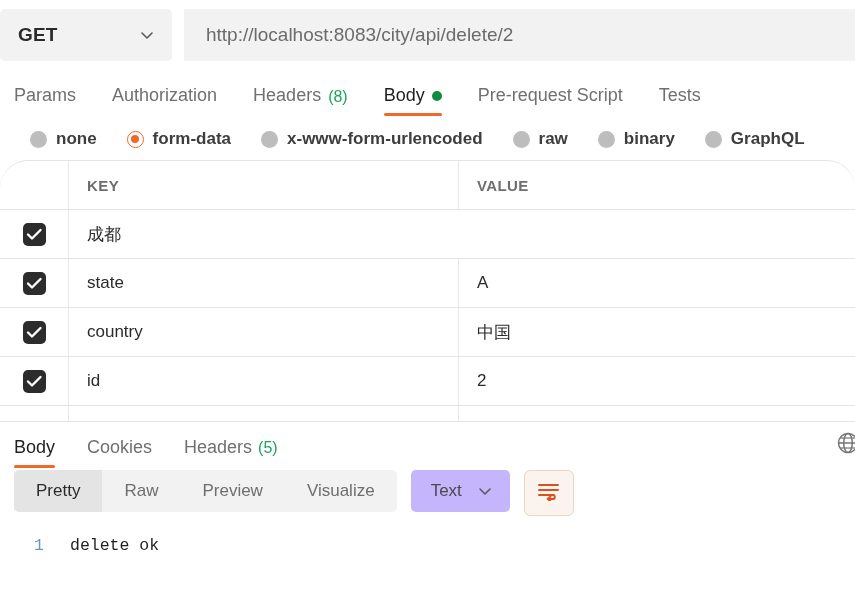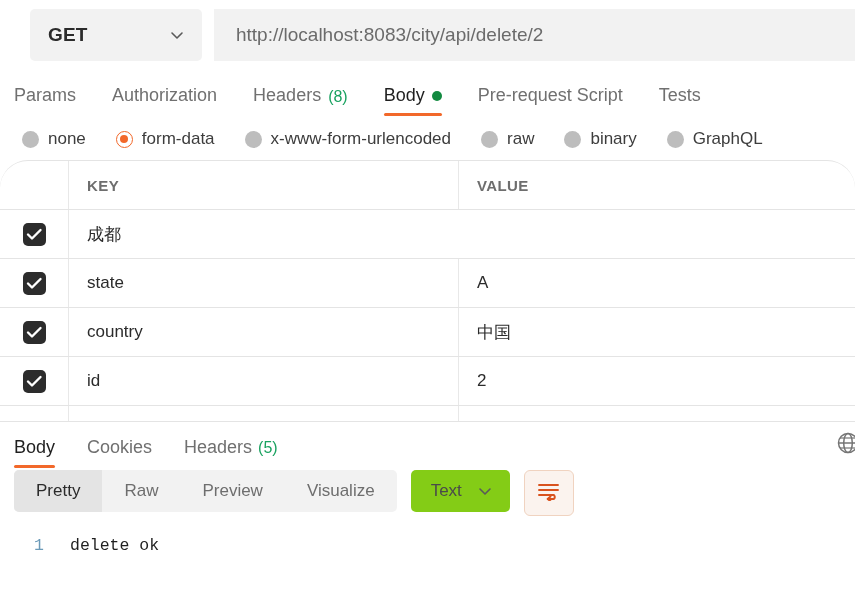--- a/index.html
+++ b/index.html
@@ -14,21 +14,21 @@
     color: #2b2b2b;
     overflow: hidden;
     position: relative;
   }
 
   
   .url-row {
     display: flex;
     align-items: center;
     height: 70px;
-    padding: 0 0 0 30px;
+    padding: 0 0 0 0;
     box-sizing: border-box;
   }
   .method-select {
     width: 172px;
     height: 52px;
     background: #f2f2f2;
     border-radius: 5px;
     display: flex;
     align-items: center;
     justify-content: space-between;
@@ -101,22 +101,23 @@
     background: #128a40;
     display: inline-block;
     align-self: center;
   }
 
   
   .radio-row {
     display: flex;
     align-items: center;
     height: 42px;
-    padding-left: 22px;
-    box-sizing: border-box;
+    padding-left: 30px;
+    box-sizing: border-box;
+    font-weight: bold;
   }
   .radio-item {
     display: flex;
     align-items: center;
     margin-right: 30px;
     cursor: pointer;
     white-space: nowrap;
   }
   .radio-dot {
     width: 17px; height: 17px;
@@ -250,21 +251,21 @@
     white-space: nowrap;
   }
   .seg.active {
     background: #e4e4e4;
     color: #2b2b2b;
   }
   .type-select {
     display: flex;
     align-items: center;
     gap: 14px;
-    background: #84cc16;
+    background: #c4b5fd;
     border-radius: 5px;
     height: 42px;
     padding: 0 16px 0 20px;
     box-sizing: border-box;
     cursor: pointer;
   }
   .type-label { font-size: 17px; color: #4a4a4a; }
   .wrap-btn {
     width: 50px; height: 46px;
     background: #fbf3ee;

